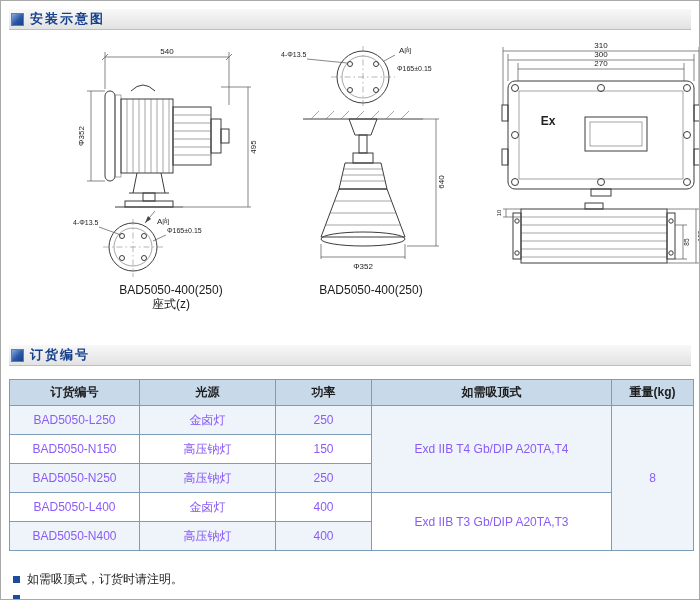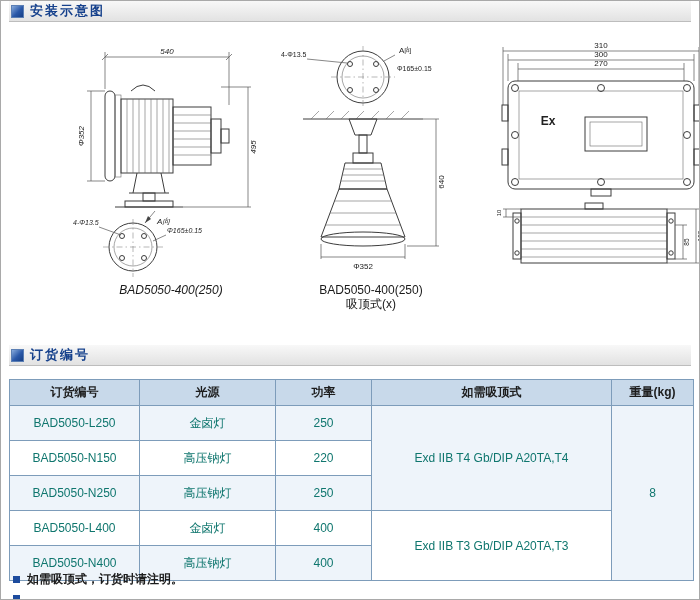--- a/index.html
+++ b/index.html
@@ -26,40 +26,40 @@
   .outline{fill:none;stroke:#3c3c3c;stroke-width:1;}
   .thin{fill:none;stroke:#6a6a6a;stroke-width:0.6;}
   .dimln{fill:none;stroke:#555;stroke-width:0.7;}
   .ctr{fill:none;stroke:#888;stroke-width:0.6;stroke-dasharray:6 3 1.5 3;}
 
   
   .order-table{position:absolute;top:378px;left:8px;border-collapse:collapse;table-layout:fixed;width:684px;}
   .order-table th,.order-table td{border:1px solid #7d9cba;font-size:12px;text-align:center;vertical-align:middle;
      overflow:hidden;white-space:nowrap;}
   .order-table th{background:#c8d9ea;height:26px;font-weight:bold;color:#1c1c1c;}
-  .order-table td{height:35px;color:#0f766e;background:#ffffff;}
+  .order-table td{height:29px;color:#8b5cf6;background:#ffffff;}
   .order-table tbody tr:nth-child(odd) td{background:#eef4fa;}
 
   
-  .note-line{position:absolute;left:12px;display:flex;align-items:center;gap:7px;font-size:12px;color:#1c1c1c;font-weight:bold;}
+  .note-line{position:absolute;left:12px;display:flex;align-items:center;gap:7px;font-size:12px;color:#1c1c1c;}
   .note-bullet{width:7px;height:7px;background:#1d4c9e;flex:0 0 auto;}
 </style>
 </head>
 <body>
 
 <div class="page">
 
-  <div class="sec-bar" style="top:0;">
+  <div class="sec-bar" style="top:8px;">
     <span class="sec-icon"></span>
     <span class="sec-title">安装示意图</span>
   </div>
 
   <div class="diagrams">
 
-    <div class="diag" style="left:62px;width:200px;font-style:italic;">
+    <div class="diag" style="left:62px;width:200px;">
       <svg width="200" height="240" viewBox="0 0 200 240">
 
         <line class="dimln" x1="34" y1="16" x2="158" y2="16"></line>
         <line class="dimln" x1="34" y1="11" x2="34" y2="48"></line>
         <line class="dimln" x1="158" y1="11" x2="158" y2="64"></line>
         <line class="dimln" x1="31" y1="19" x2="37" y2="13"></line>
         <line class="dimln" x1="155" y1="19" x2="161" y2="13"></line>
         <text class="dim" x="96" y="13" text-anchor="middle">540</text>
 
         <rect class="outline" x="34" y="50" width="10" height="90" rx="5"></rect>
@@ -113,20 +113,21 @@
         <circle class="outline" cx="73" cy="217" r="2.5"></circle>
         <line class="ctr" x1="32" y1="206" x2="92" y2="206"></line>
         <line class="ctr" x1="62" y1="178" x2="62" y2="236"></line>
         <text class="dim7" x="2" y="184" text-anchor="start">4-Φ13.5</text>
         <line class="dimln" x1="28" y1="186" x2="50" y2="194"></line>
         <text class="dim7" x="96" y="192" text-anchor="start">Φ165±0.15</text>
         <line class="dimln" x1="95" y1="194" x2="82" y2="200"></line>
       </svg>
       <div class="dm-caption">
         <div>BAD5050-400(250)</div>
+        <div>座式(z)</div>
       </div>
     </div>
 
     <div class="diag" style="left:272px;width:180px;">
       <svg width="180" height="240" viewBox="0 0 180 240">
 
         <circle class="outline" cx="82" cy="36" r="26"></circle>
         <circle class="thin" cx="82" cy="36" r="21"></circle>
         <circle class="outline" cx="69" cy="23" r="2.5"></circle>
         <circle class="outline" cx="95" cy="23" r="2.5"></circle>
@@ -167,21 +168,20 @@
         <line class="dimln" x1="155" y1="78" x2="155" y2="205"></line>
         <text class="dim" transform="rotate(-90 163 141)" x="163" y="141" text-anchor="middle">640</text>
 
         <line class="dimln" x1="40" y1="203" x2="40" y2="218"></line>
         <line class="dimln" x1="124" y1="203" x2="124" y2="218"></line>
         <line class="dimln" x1="40" y1="216" x2="124" y2="216"></line>
         <text class="dim" x="82" y="228" text-anchor="middle">Φ352</text>
       </svg>
       <div class="dm-caption">
         <div>BAD5050-400(250)</div>
-        <div>吸顶式(x)</div>
       </div>
     </div>
 
     <div class="diag" style="left:484px;width:222px;text-decoration:underline;">
       <svg width="222" height="238" viewBox="0 0 222 238">
 
         <line class="dimln" x1="10" y1="10" x2="206" y2="10"></line>
         <text class="dim" x="108" y="7" text-anchor="middle">310</text>
         <line class="dimln" x1="15" y1="19" x2="201" y2="19"></line>
         <text class="dim" x="108" y="16" text-anchor="middle">300</text>
@@ -275,21 +275,21 @@
       <tr>
         <td>BAD5050-L250</td>
         <td>金卤灯</td>
         <td>250</td>
         <td rowspan="3">Exd IIB T4  Gb/DIP A20TA,T4</td>
         <td rowspan="5">8</td>
       </tr>
       <tr>
         <td>BAD5050-N150</td>
         <td>高压钠灯</td>
-        <td>220</td>
+        <td>150</td>
       </tr>
       <tr>
         <td>BAD5050-N250</td>
         <td>高压钠灯</td>
         <td>250</td>
       </tr>
       <tr>
         <td>BAD5050-L400</td>
         <td>金卤灯</td>
         <td>400</td>

